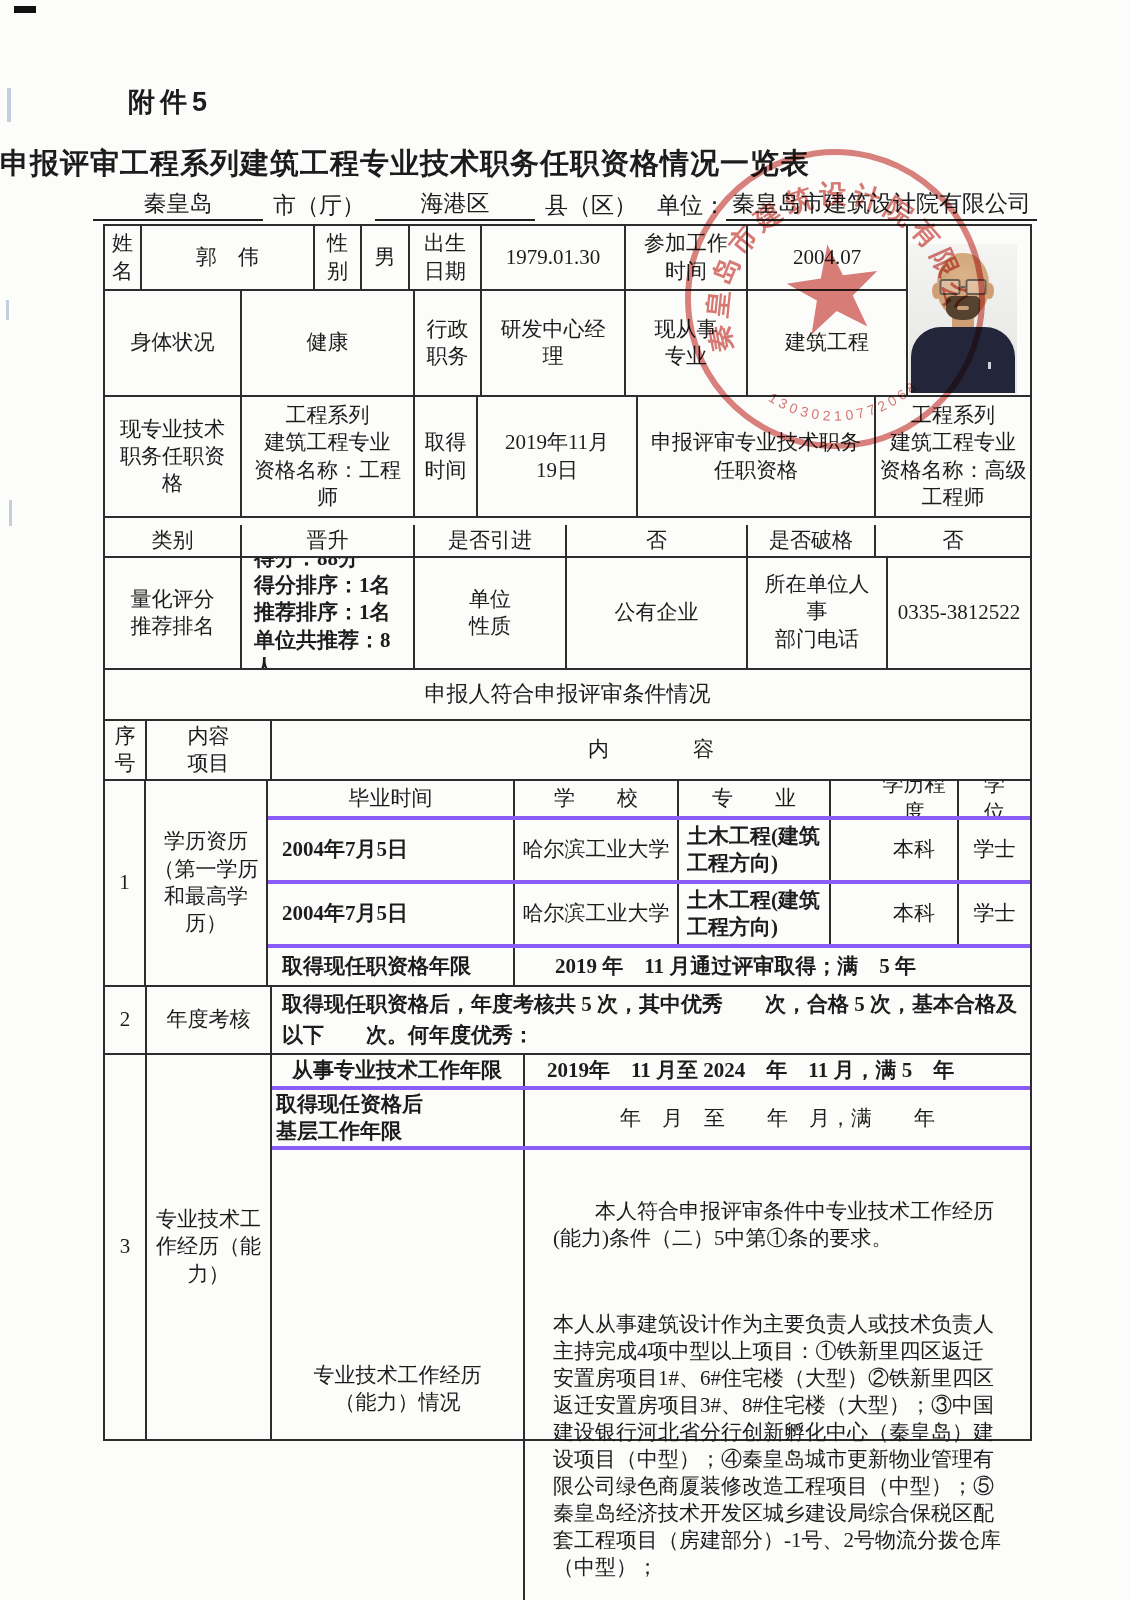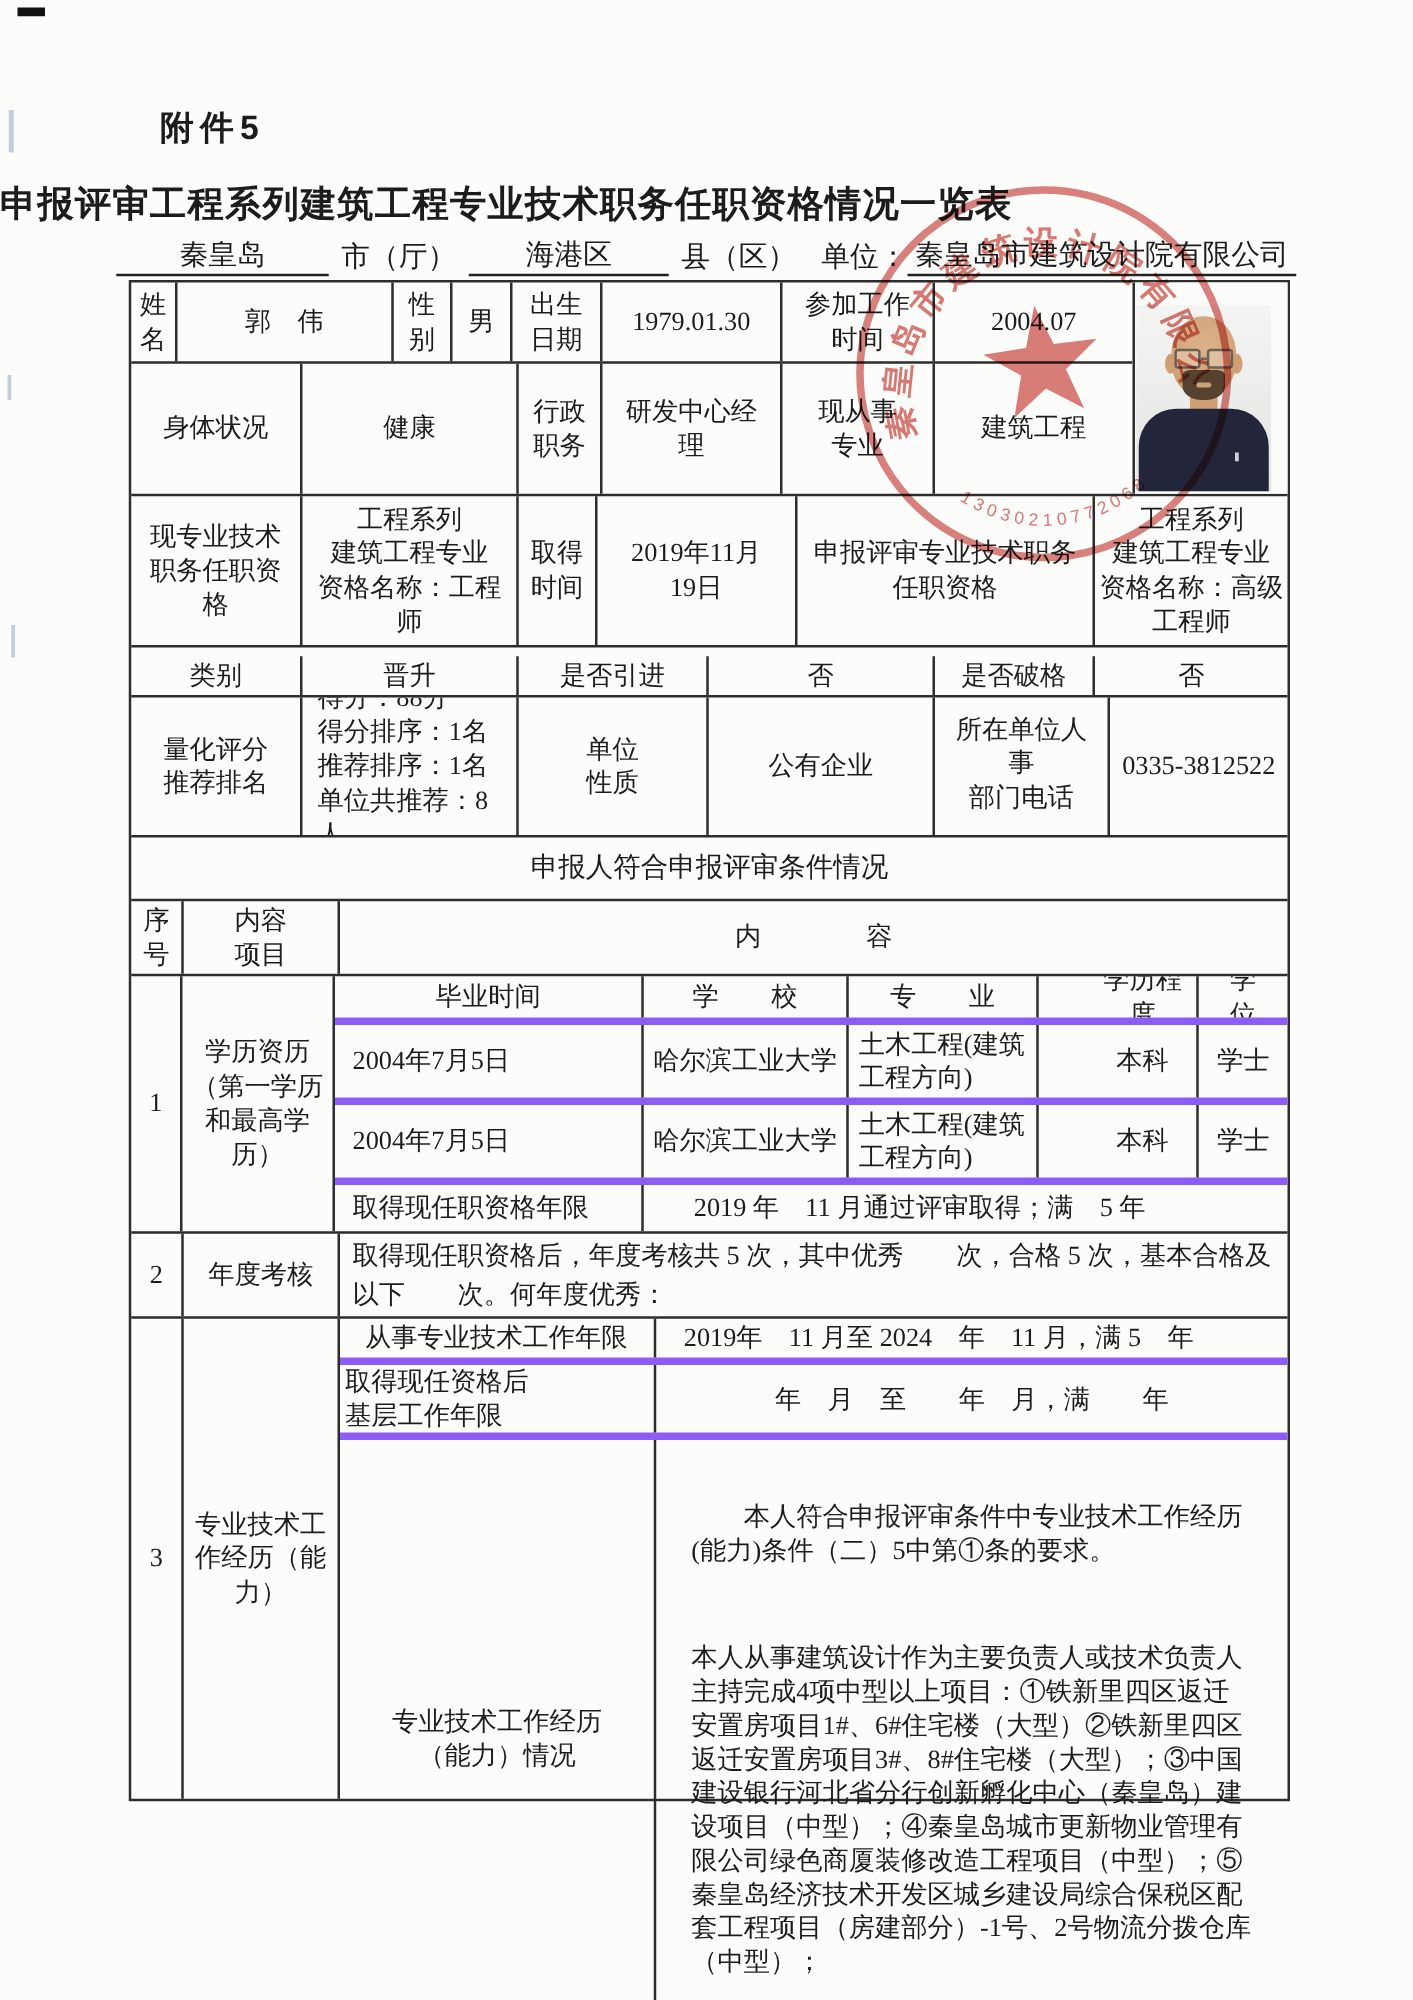--- a/index.html
+++ b/index.html
@@ -24,21 +24,21 @@
   .hl-label{padding:0 10px;}
 
   
   .tbl{position:absolute;left:103px;top:224px;width:925px;border:2px solid #2d2d2d;background:transparent;
        font-size:21px;line-height:1.3;}
   .row{display:flex;border-bottom:2px solid #2d2d2d;box-sizing:border-box;}
   .row.noline{border-bottom:none;}
   .c{border-right:2px solid #2d2d2d;box-sizing:border-box;display:flex;align-items:center;
      justify-content:center;text-align:center;white-space:pre-line;padding:2px 4px;overflow:hidden;}
   .c.last{border-right:none;}
-  .c.left{justify-content:flex-start;text-align:left;}
+  .c.left{justify-content:flex-start;text-align:left;font-weight:bold;}
 
   .block12{display:flex;height:171px;border-bottom:2px solid #2d2d2d;box-sizing:border-box;}
   .block12 .grid{flex:1;display:flex;flex-direction:column;}
   .block12 .r1{height:65px;display:flex;border-bottom:2px solid #2d2d2d;box-sizing:border-box;}
   .block12 .r2{flex:1;display:flex;}
 
   .photo-cell{width:124px;box-sizing:border-box;position:relative;background:#fcfcfa;}
   .photo{position:absolute;left:1px;top:18px;width:108px;height:149px;background:linear-gradient(#f4f4f2,#e4e4e2);overflow:hidden;}
   .head{position:absolute;left:50%;top:9px;transform:translateX(-50%);width:52px;height:64px;
         background:radial-gradient(circle at 50% 35%,#dcb28a,#c99a6e);border-radius:48% 48% 44% 44%;}
@@ -56,21 +56,21 @@
   .logo-dot{position:absolute;right:24px;bottom:26px;width:3px;height:7px;background:#cfd2da;}
 
   
   .stamp{position:absolute;left:676px;top:140px;width:318px;height:318px;transform:rotate(-8deg);
          mix-blend-mode:multiply;opacity:.8;pointer-events:none;}
 
   
   .sec{display:flex;box-sizing:border-box;}
   .no-c{width:42px;} .item-c{width:125px;}
   .content-col{flex:1;display:flex;flex-direction:column;}
-  .srow{display:flex;border-bottom:6px solid #8b5cf6;box-sizing:border-box;}
+  .srow{display:flex;border-bottom:4px solid #8b5cf6;box-sizing:border-box;}
   .srow.noline{border-bottom:none;}
 
   .edu-time{width:247px;} .edu-school{width:164px;} .edu-major{width:152px;}
   .edu-level{width:128px;padding-left:44px;} .edu-degree{flex:1;}
   .s3-label{width:253px;} .s3-val{flex:1;}
   .exp-text{display:block;padding:5px 12px 4px 12px;font-size:21px;line-height:27px;text-align:left;}
   .exp-text p{margin:16px;}
 </style>
 </head>
 <body>

